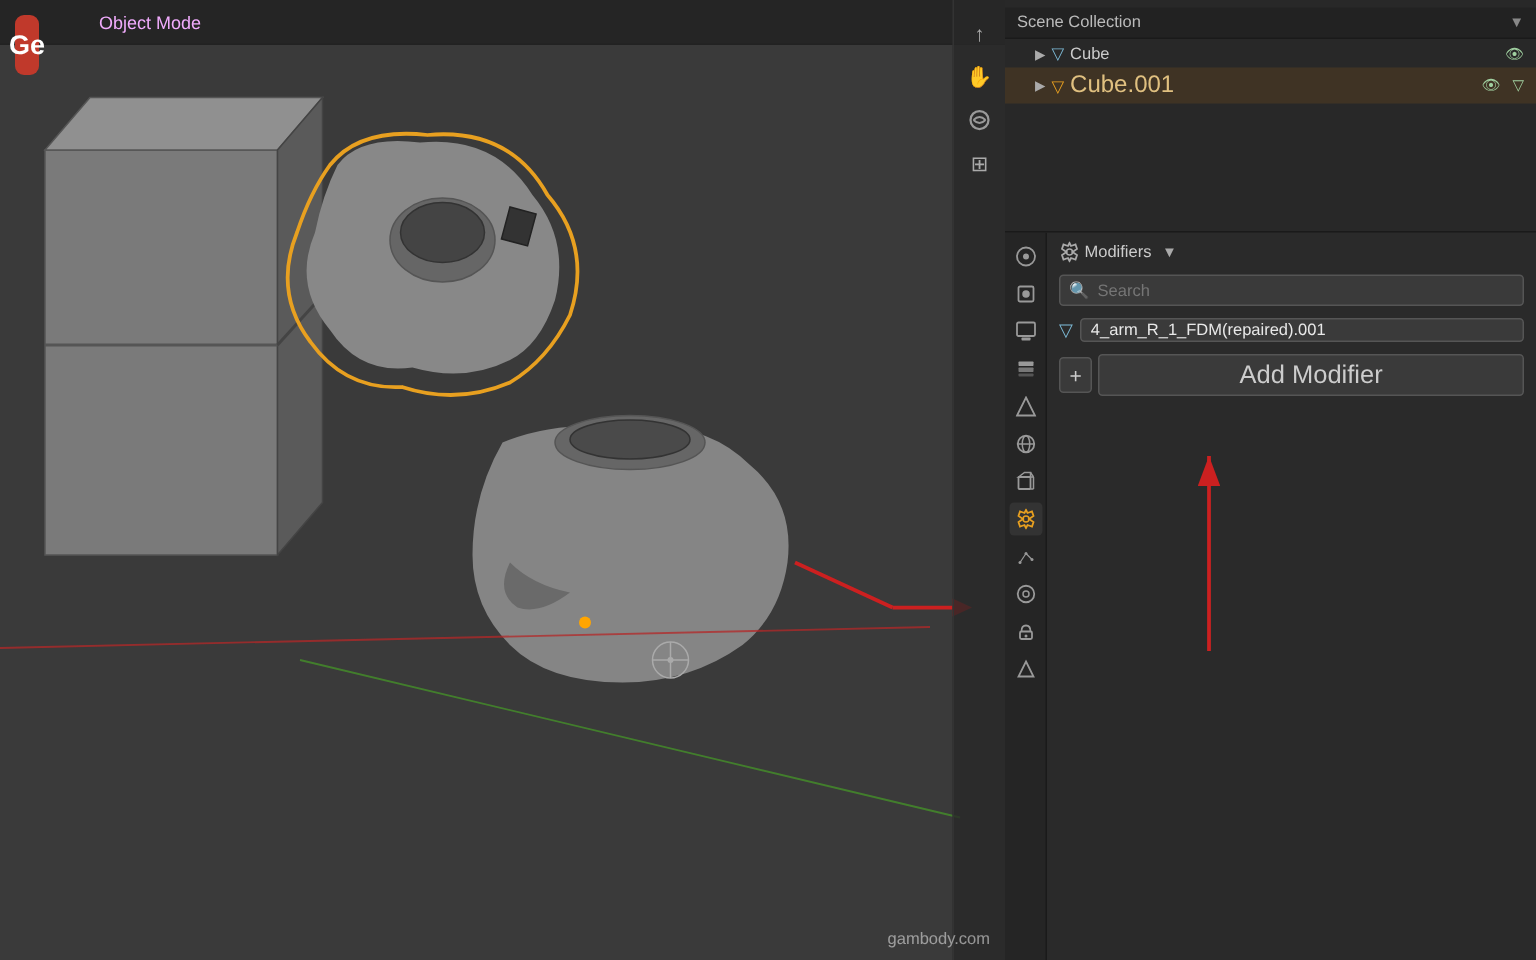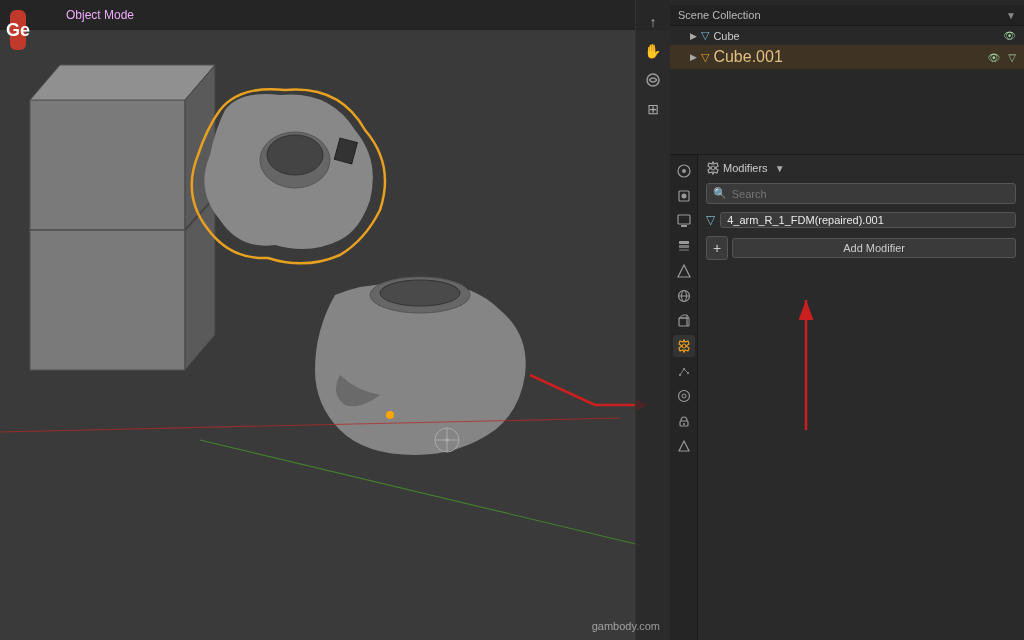--- a/index.html
+++ b/index.html
@@ -193,21 +193,21 @@
       justify-content: center;
     }
 
     .add-modifier-btn {
       flex: 1;
       background: #3a3a3a;
       border: 1px solid #555;
       border-radius: 3px;
       padding: 3px 10px;
       color: #ccc;
-      font-size: 11px;
+      font-size: 17px;
       cursor: pointer;
       text-align: center;
     }
 
     
     .viewport-toolbar {
       position: absolute;
       top: 0;
       right: 0;
       width: 35px;

